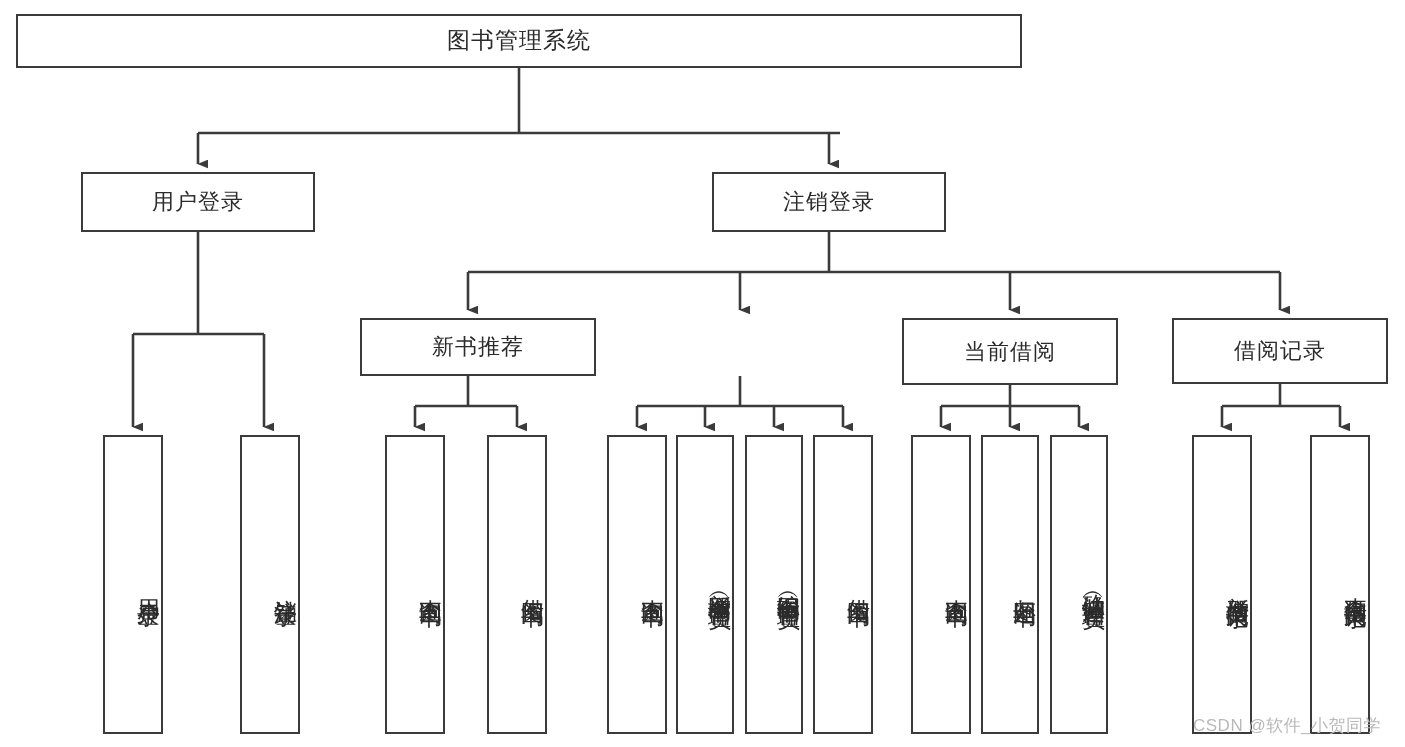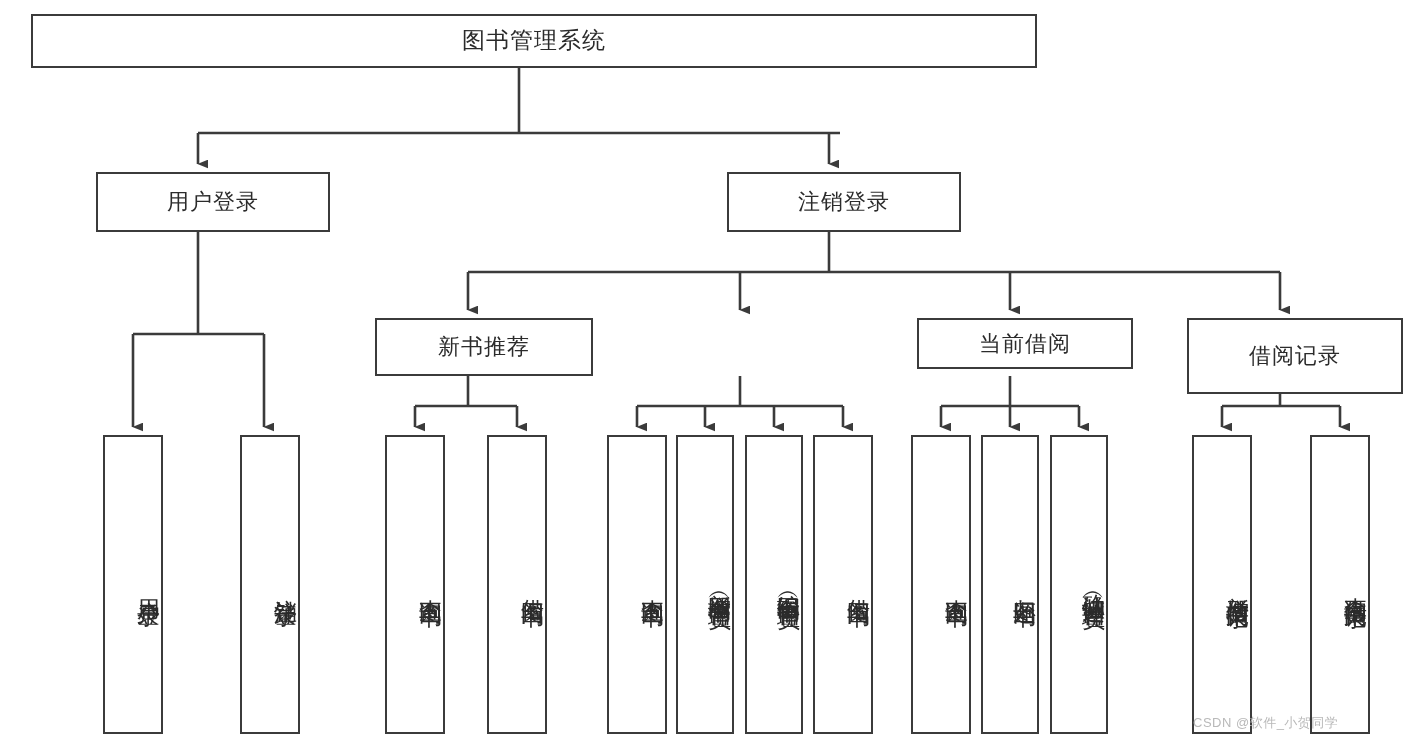--- a/index.html
+++ b/index.html
@@ -32,21 +32,20 @@
     align-items:center;
     justify-content:center;
     color:#2b2b2b;
     line-height:1.18;
     text-align:center;
   }
   .node.horiz{
     font-size:22px;
     letter-spacing:1px;
     padding:0 18px;
-    margin-left:15px;
   }
   .node.vert{
     writing-mode:vertical-rl;
     text-orientation:upright;
     font-size:23px;
     letter-spacing:2px;
     padding:10px 0;
     align-items:flex-start;
     justify-content:center;
   }
@@ -56,21 +55,21 @@
     line-height:1.05;
   }
   
   .node.root{ font-size:23px; }
 
   
   #watermark{
     position:absolute;
     left:1193px;
     top:714px;
-    font-size:13px;
+    font-size:17px;
     color:#b9b9b9;
     letter-spacing:0.5px;
     white-space:nowrap;
     user-select:none;
   }
 </style>
 </head>
 <body>
 
 <div id="canvas">
@@ -130,30 +129,30 @@
   </div>
 
   <div class="node horiz" style="left:81px;top:172px;width:234px;height:60px;">
     <span class="txt">用户登录</span>
   </div>
 
   <div class="node horiz" style="left:712px;top:172px;width:234px;height:60px;">
     <span class="txt">注销登录</span>
   </div>
 
-  <div class="node horiz" style="left:360px;top:318px;width:218px;height:58px;">
+  <div class="node horiz" style="left:360px;top:318px;width:236px;height:58px;">
     <span class="txt">新书推荐</span>
   </div>
 
 
-  <div class="node horiz" style="left:902px;top:318px;width:216px;height:51px;">
+  <div class="node horiz" style="left:902px;top:318px;width:216px;height:67px;">
     <span class="txt">当前借阅</span>
   </div>
 
-  <div class="node horiz" style="left:1172px;top:318px;width:216px;height:76px;">
+  <div class="node horiz" style="left:1172px;top:318px;width:216px;height:66px;">
     <span class="txt">借阅记录</span>
   </div>
 
   <div class="node vert" style="left:103px;top:435px;width:60px;height:299px;">
     <span class="txt">用户登录</span>
   </div>
 
   <div class="node vert" style="left:240px;top:435px;width:60px;height:299px;">
     <span class="txt">注销登录</span>
   </div>

